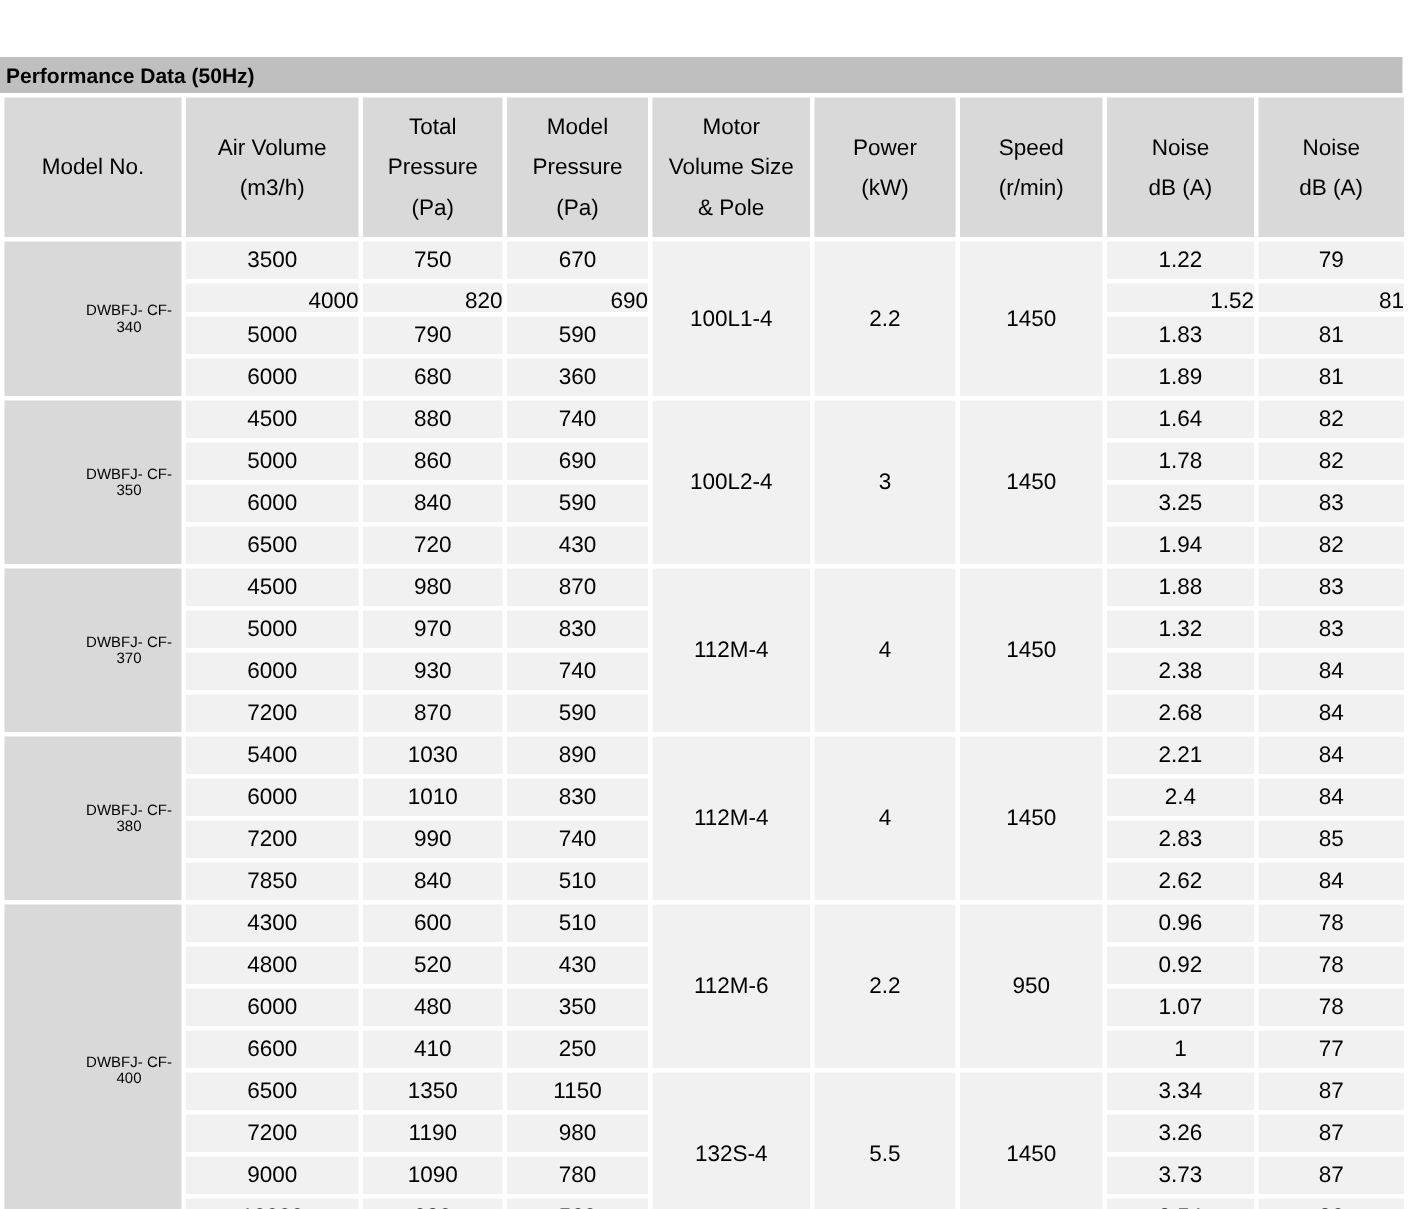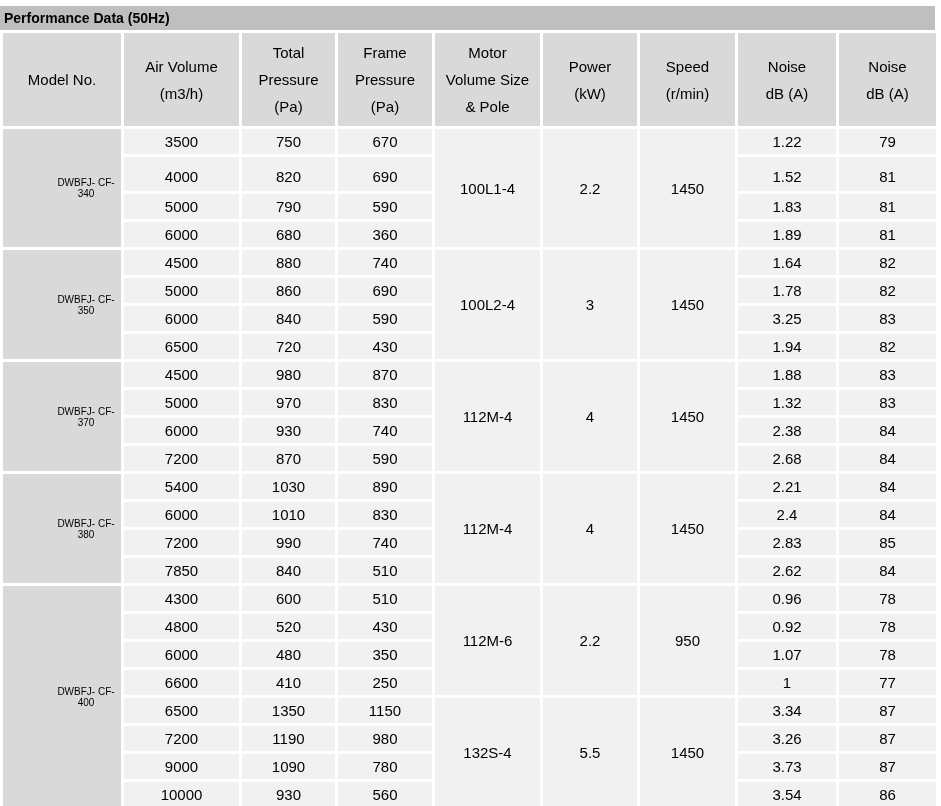--- a/index.html
+++ b/index.html
@@ -20,20 +20,21 @@
     overflow:hidden;
   }
   .page{padding-top:6px;}
   .title-bar{
     width:935px;height:24px;
     background:var(--c-title-bar);
     font-size:14px;font-weight:bold;
     line-height:24px;
     padding-left:4px;
     white-space:nowrap;
+    margin-top:32px;
   }
   table.perf{
     border-collapse:separate;
     border-spacing:3px 3px;
     table-layout:fixed;
     width:935px;
     margin-left:0;
   }
   th{
     background:var(--c-header);
@@ -56,21 +57,21 @@
   td.model{
     background:var(--c-model);
     font-size:10px;
     padding-left:48px;
   }
   td .val{
     display:block;
     height:25px;
     line-height:25px;
   }
-  tr.clipped td.rowcell{height:34px;}
+  tr.clipped td.rowcell{height:19px;text-align:right;}
   tr.clipped td.rowcell .val{
     height:19px;
     line-height:24px;
     overflow:hidden;
   }
 </style>
 </head>
 <body>
 
 <div class="page">
@@ -95,21 +96,21 @@
           <th>
             <div class="hline">Air Volume</div>
             <div class="hline">(m3/h)</div>
           </th>
           <th>
             <div class="hline">Total</div>
             <div class="hline">Pressure</div>
             <div class="hline">(Pa)</div>
           </th>
           <th>
-            <div class="hline">Frame</div>
+            <div class="hline">Model</div>
             <div class="hline">Pressure</div>
             <div class="hline">(Pa)</div>
           </th>
           <th>
             <div class="hline">Motor</div>
             <div class="hline">Volume Size</div>
             <div class="hline">&amp; Pole</div>
           </th>
           <th>
             <div class="hline">Power</div>

